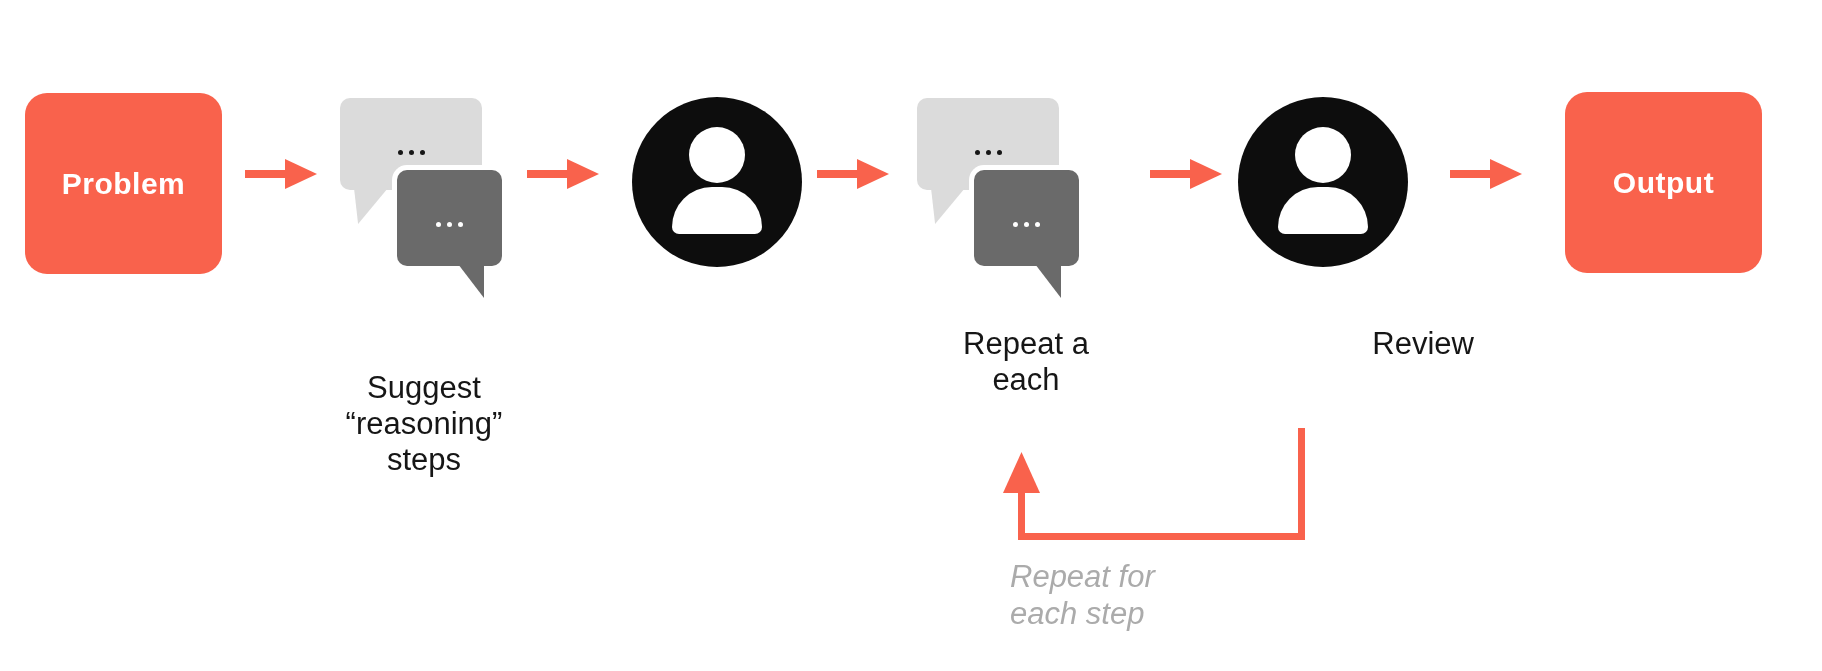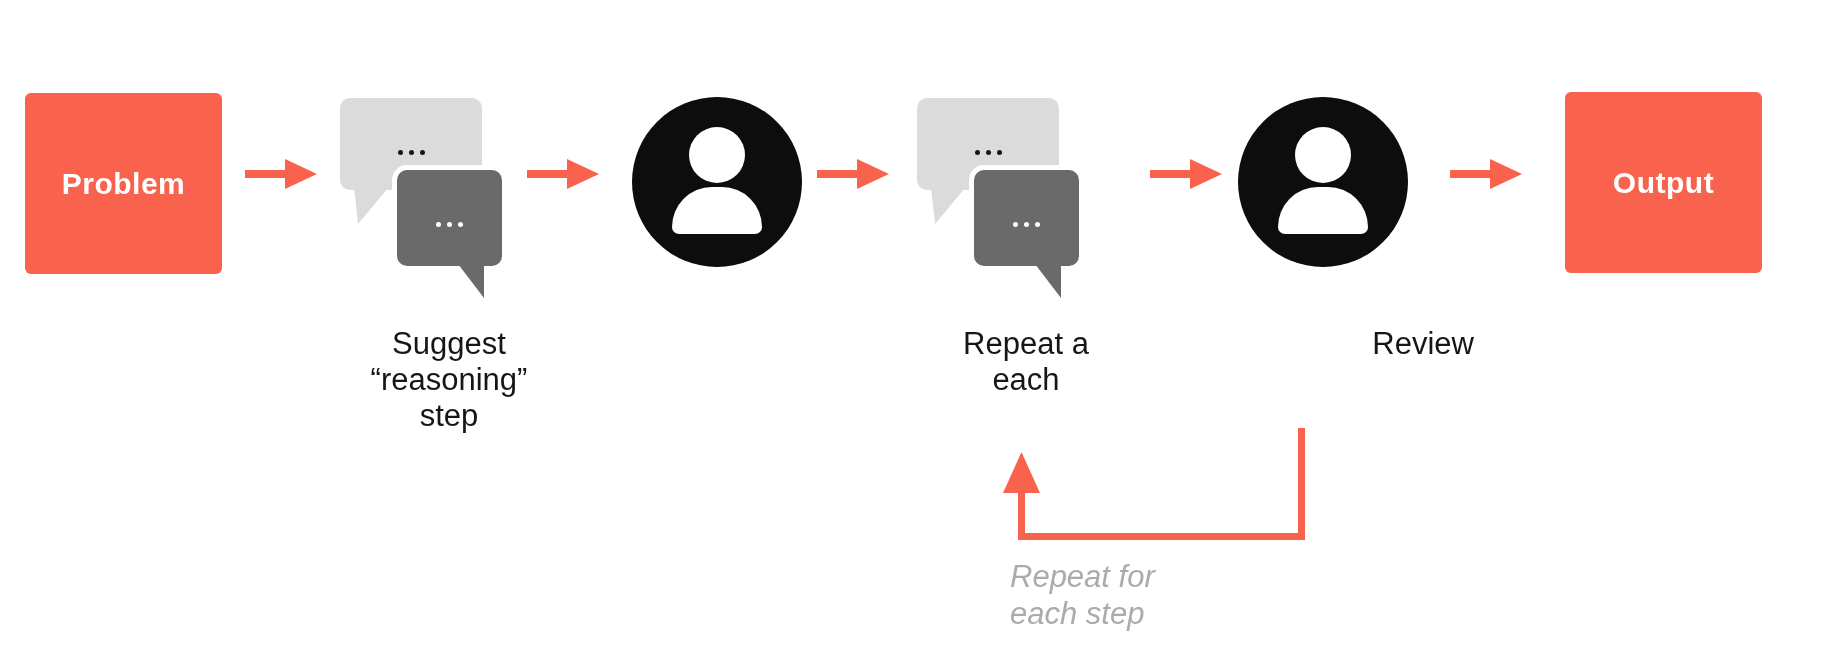--- a/index.html
+++ b/index.html
@@ -18,21 +18,21 @@
     position:relative;
     width:1822px;height:671px;
     background:var(--background);
     overflow:hidden;
   }
   
   .node{
     position:absolute;
     width:197px;height:181px;
     background:var(--accent);
-    border-radius:6px;
+    border-radius:22px;
     display:flex;align-items:center;justify-content:center;
     color:#fff;font-size:30px;font-weight:700;
     letter-spacing:.5px;
   }
   .node-problem{left:25px;top:93px;}
   .node-output{left:1565px;top:92px;}
   
   .arrow{position:absolute;width:72px;height:36px;top:156px;}
   .arrow svg{display:block;width:100%;height:100%;}
   .arrow-1{left:245px;}
@@ -86,21 +86,21 @@
   .person-body{
     position:absolute;left:40px;top:90px;width:90px;height:47px;
     background:#fff;border-radius:45px 45px 8px 8px;
   }
   
   .step-label{
     position:absolute;width:300px;top:326px;
     text-align:center;color:var(--text-dark);
     font-size:31px;line-height:36px;font-weight:400;
   }
-  .label-suggest{left:299px;}
+  .label-suggest{left:274px;margin-top:44px;}
   .label-refine{left:564px;}
   .label-apply{left:876px;}
   .label-review{left:1174px;text-align:right;}
   
   .loop-arrow{position:absolute;left:985px;top:420px;width:340px;height:130px;}
   .loop-arrow svg{display:block;width:100%;height:100%;}
   .loop-label{
     position:absolute;left:1010px;top:558px;width:300px;
     text-align:left;color:var(--label-gray);
     font-size:31px;line-height:37px;font-style:italic;
@@ -194,21 +194,21 @@
       </svg>
   </div>
 
   <div class="node node-output">
     <span>Output</span>
   </div>
 
   <div class="step-label label-suggest">
     <div>Suggest</div>
     <div>“reasoning”</div>
-    <div>step</div>
+    <div>steps</div>
   </div>
   <div class="step-label label-apply">
     <div>Repeat a</div>
     <div>each</div>
   </div>
   <div class="step-label label-review">
     <div>Review</div>
   </div>
 
   <div class="loop-arrow">

